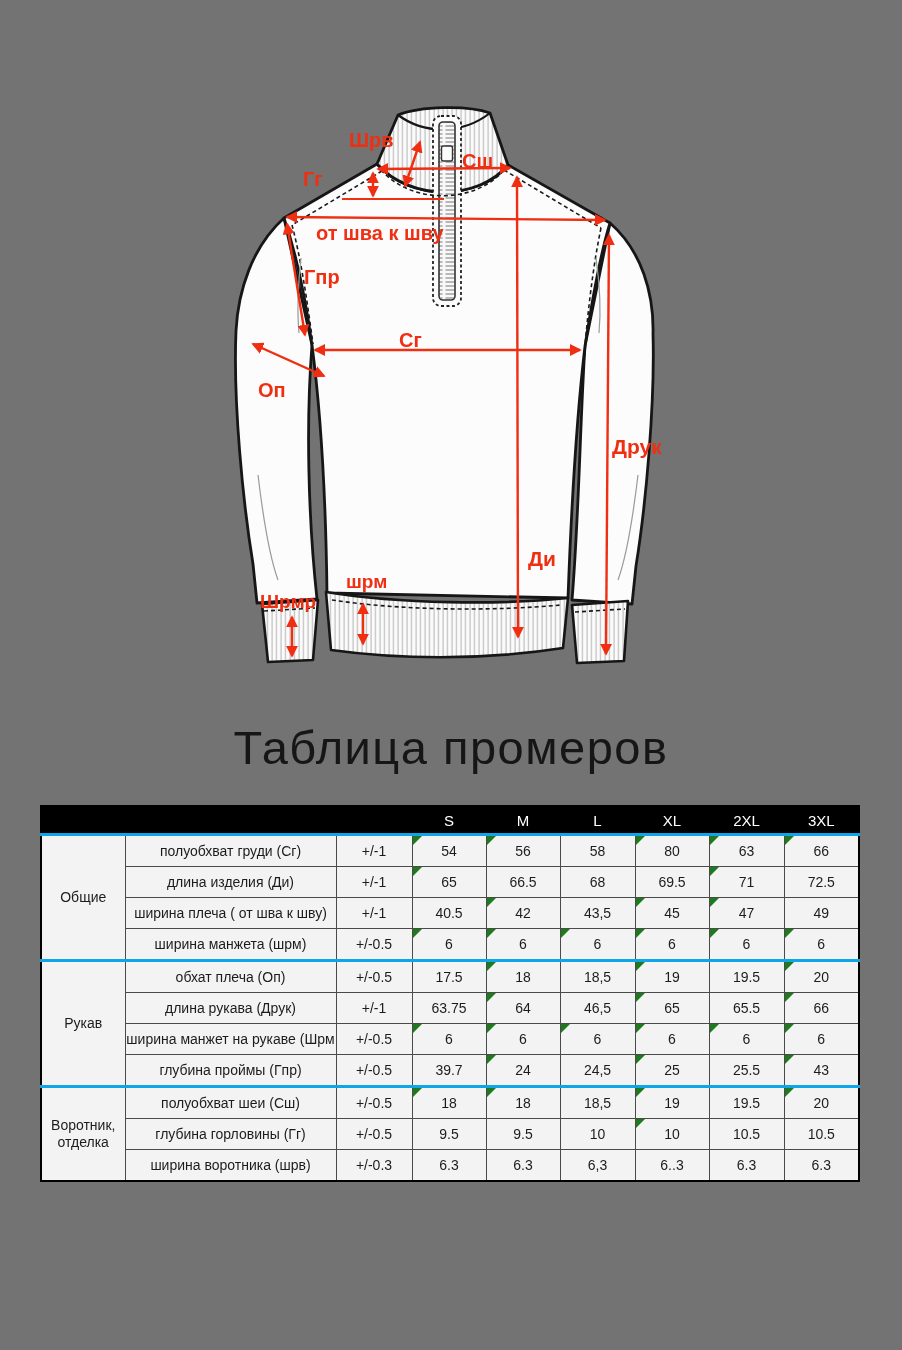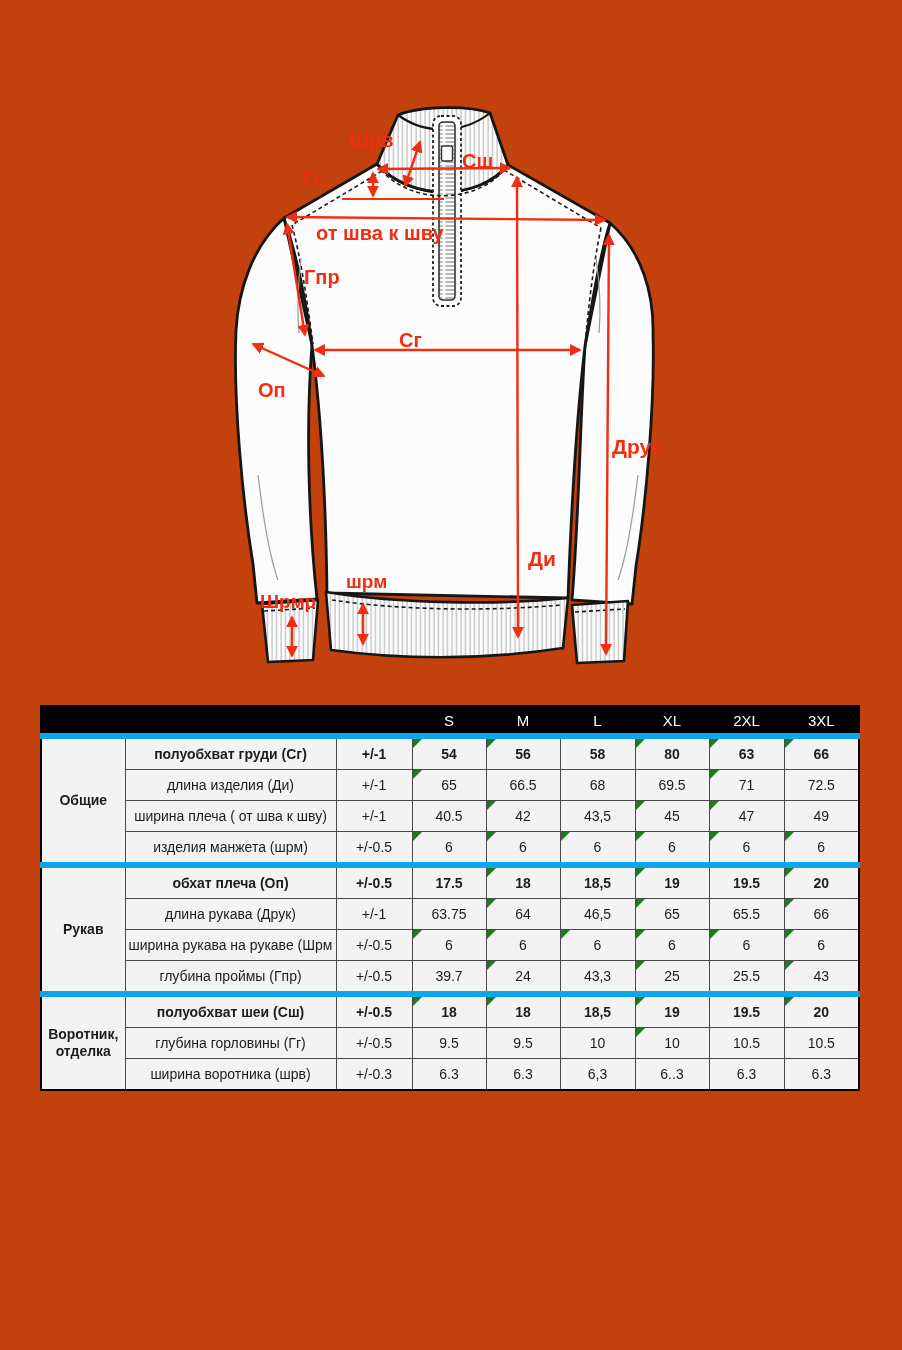--- a/index.html
+++ b/index.html
@@ -1,17 +1,17 @@
 <!DOCTYPE html>
 <html><head>
 <meta charset="utf-8">
 <style>
   html,body{margin:0;padding:0;}
   .page{
-    width:902px;height:1350px;background:#c2410c;overflow:hidden;
+    width:902px;height:1350px;background:#737373;overflow:hidden;
     font-family:"Liberation Sans",sans-serif;position:relative;
   }
   .diagram-wrap{width:902px;height:705px;}
   .page-title{
     margin:14px 0 28px 0;text-align:center;
     font-size:47px;line-height:58px;font-weight:300;letter-spacing:1.5px;color:#161616;
   }
   table.mt{
     border-collapse:collapse;table-layout:fixed;width:818px;margin-left:40px;
     font-size:14px;color:#1c1c1c;border:2px solid #000;
@@ -19,21 +19,21 @@
   table.mt th,table.mt td{
     border:1px solid #4a4a4a;padding:0;height:30px;text-align:center;
     position:relative;background:#f3f3f3;overflow:hidden;
   }
   table.mt thead th{
     background:#000;color:#fff;border:1px solid #000;height:26px;
     font-weight:normal;font-size:15px;
   }
   td.group{background:#d2d2d2;text-align:center;line-height:17px;}
   td.lbl{background:#d2d2d2;text-align:left;padding-left:4px;white-space:nowrap;}
-  tr.gstart td{border-top:6px solid #0ea5e9;font-weight:bold;}
+  tr.gstart td{border-top:3px solid #0ea5e9;}
   td.tri::before{
     content:"";position:absolute;top:0;left:0;width:0;height:0;
     border-top:9px solid #1f7a1f;border-right:9px solid transparent;
   }
   svg text.meas{font-family:"Liberation Sans",sans-serif;font-weight:bold;fill:#ef2e12;}
 </style>
 </head>
 <body>
 
 <div class="page">
@@ -119,20 +119,21 @@
         <text class="meas" x="399" y="347" font-size="20">Сг</text>
         <text class="meas" x="258" y="397" font-size="20">Оп</text>
         <text class="meas" x="612" y="454" font-size="21">Друк</text>
         <text class="meas" x="528" y="566" font-size="21">Ди</text>
         <text class="meas" x="346" y="588" font-size="19">шрм</text>
         <text class="meas" x="260" y="608" font-size="19">Шрмр</text>
       </g>
     </svg>
   </div>
 
+  <div class="page-title">Таблица промеров</div>
 
   <table class="mt">
     <colgroup>
       <col style="width:84px">
         <col style="width:211px">
         <col style="width:76px">
       <col style="width:74px">
         <col style="width:74px">
         <col style="width:75px">
       <col style="width:74px">
@@ -176,21 +177,21 @@
         <td class="lbl">ширина плеча ( от шва к шву)</td>
         <td class="tol">+/-1</td>
         <td class="val">40.5</td>
         <td class="val tri">42</td>
         <td class="val">43,5</td>
         <td class="val tri">45</td>
         <td class="val tri">47</td>
         <td class="val">49</td>
       </tr>
       <tr>
-        <td class="lbl">изделия манжета (шрм)</td>
+        <td class="lbl">ширина манжета (шрм)</td>
         <td class="tol">+/-0.5</td>
         <td class="val tri">6</td>
         <td class="val tri">6</td>
         <td class="val tri">6</td>
         <td class="val tri">6</td>
         <td class="val tri">6</td>
         <td class="val tri">6</td>
       </tr>
       <tr class="gstart">
         <td class="group" rowspan="4">Рукав</td>
@@ -207,35 +208,35 @@
         <td class="lbl">длина рукава (Друк)</td>
         <td class="tol">+/-1</td>
         <td class="val">63.75</td>
         <td class="val tri">64</td>
         <td class="val">46,5</td>
         <td class="val tri">65</td>
         <td class="val">65.5</td>
         <td class="val tri">66</td>
       </tr>
       <tr>
-        <td class="lbl">ширина рукава на рукаве (Шрм</td>
+        <td class="lbl">ширина манжет на рукаве (Шрм</td>
         <td class="tol">+/-0.5</td>
         <td class="val tri">6</td>
         <td class="val tri">6</td>
         <td class="val tri">6</td>
         <td class="val tri">6</td>
         <td class="val tri">6</td>
         <td class="val tri">6</td>
       </tr>
       <tr>
         <td class="lbl">глубина проймы (Гпр)</td>
         <td class="tol">+/-0.5</td>
         <td class="val">39.7</td>
         <td class="val tri">24</td>
-        <td class="val">43,3</td>
+        <td class="val">24,5</td>
         <td class="val tri">25</td>
         <td class="val">25.5</td>
         <td class="val tri">43</td>
       </tr>
       <tr class="gstart">
         <td class="group" rowspan="3">Воротник, отделка</td>
         <td class="lbl">полуобхват шеи (Сш)</td>
         <td class="tol">+/-0.5</td>
         <td class="val tri">18</td>
         <td class="val tri">18</td>

